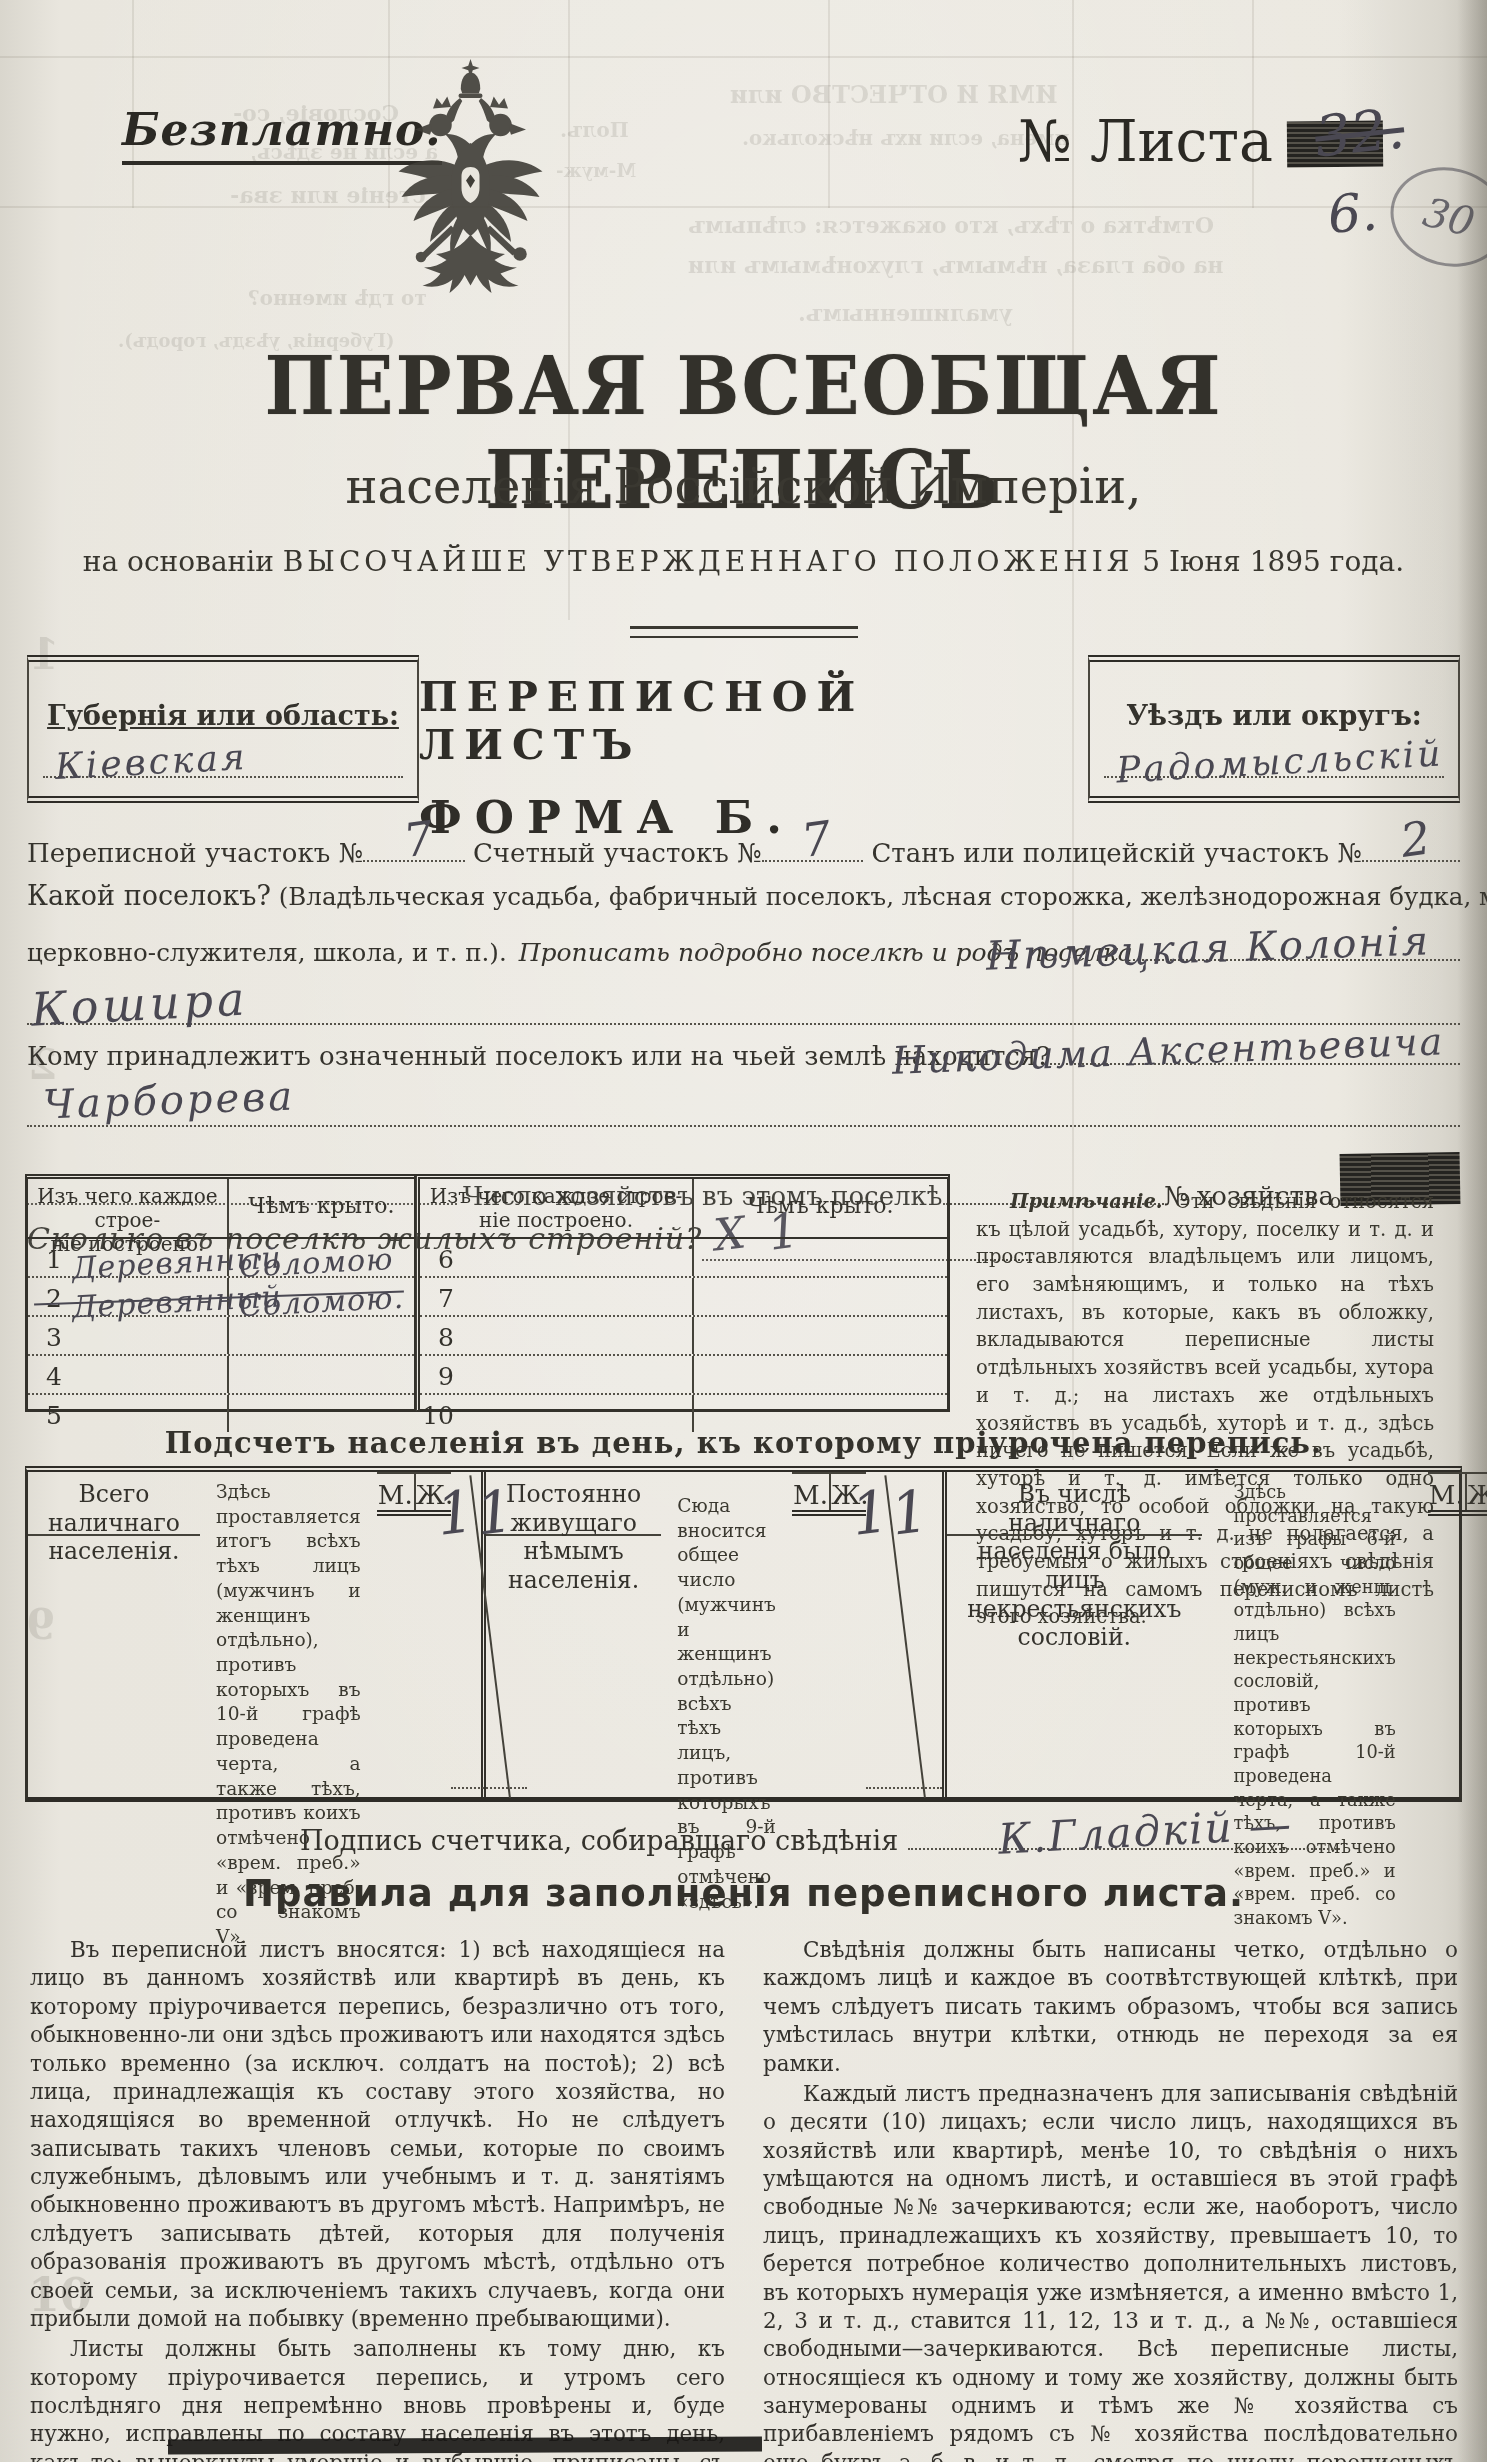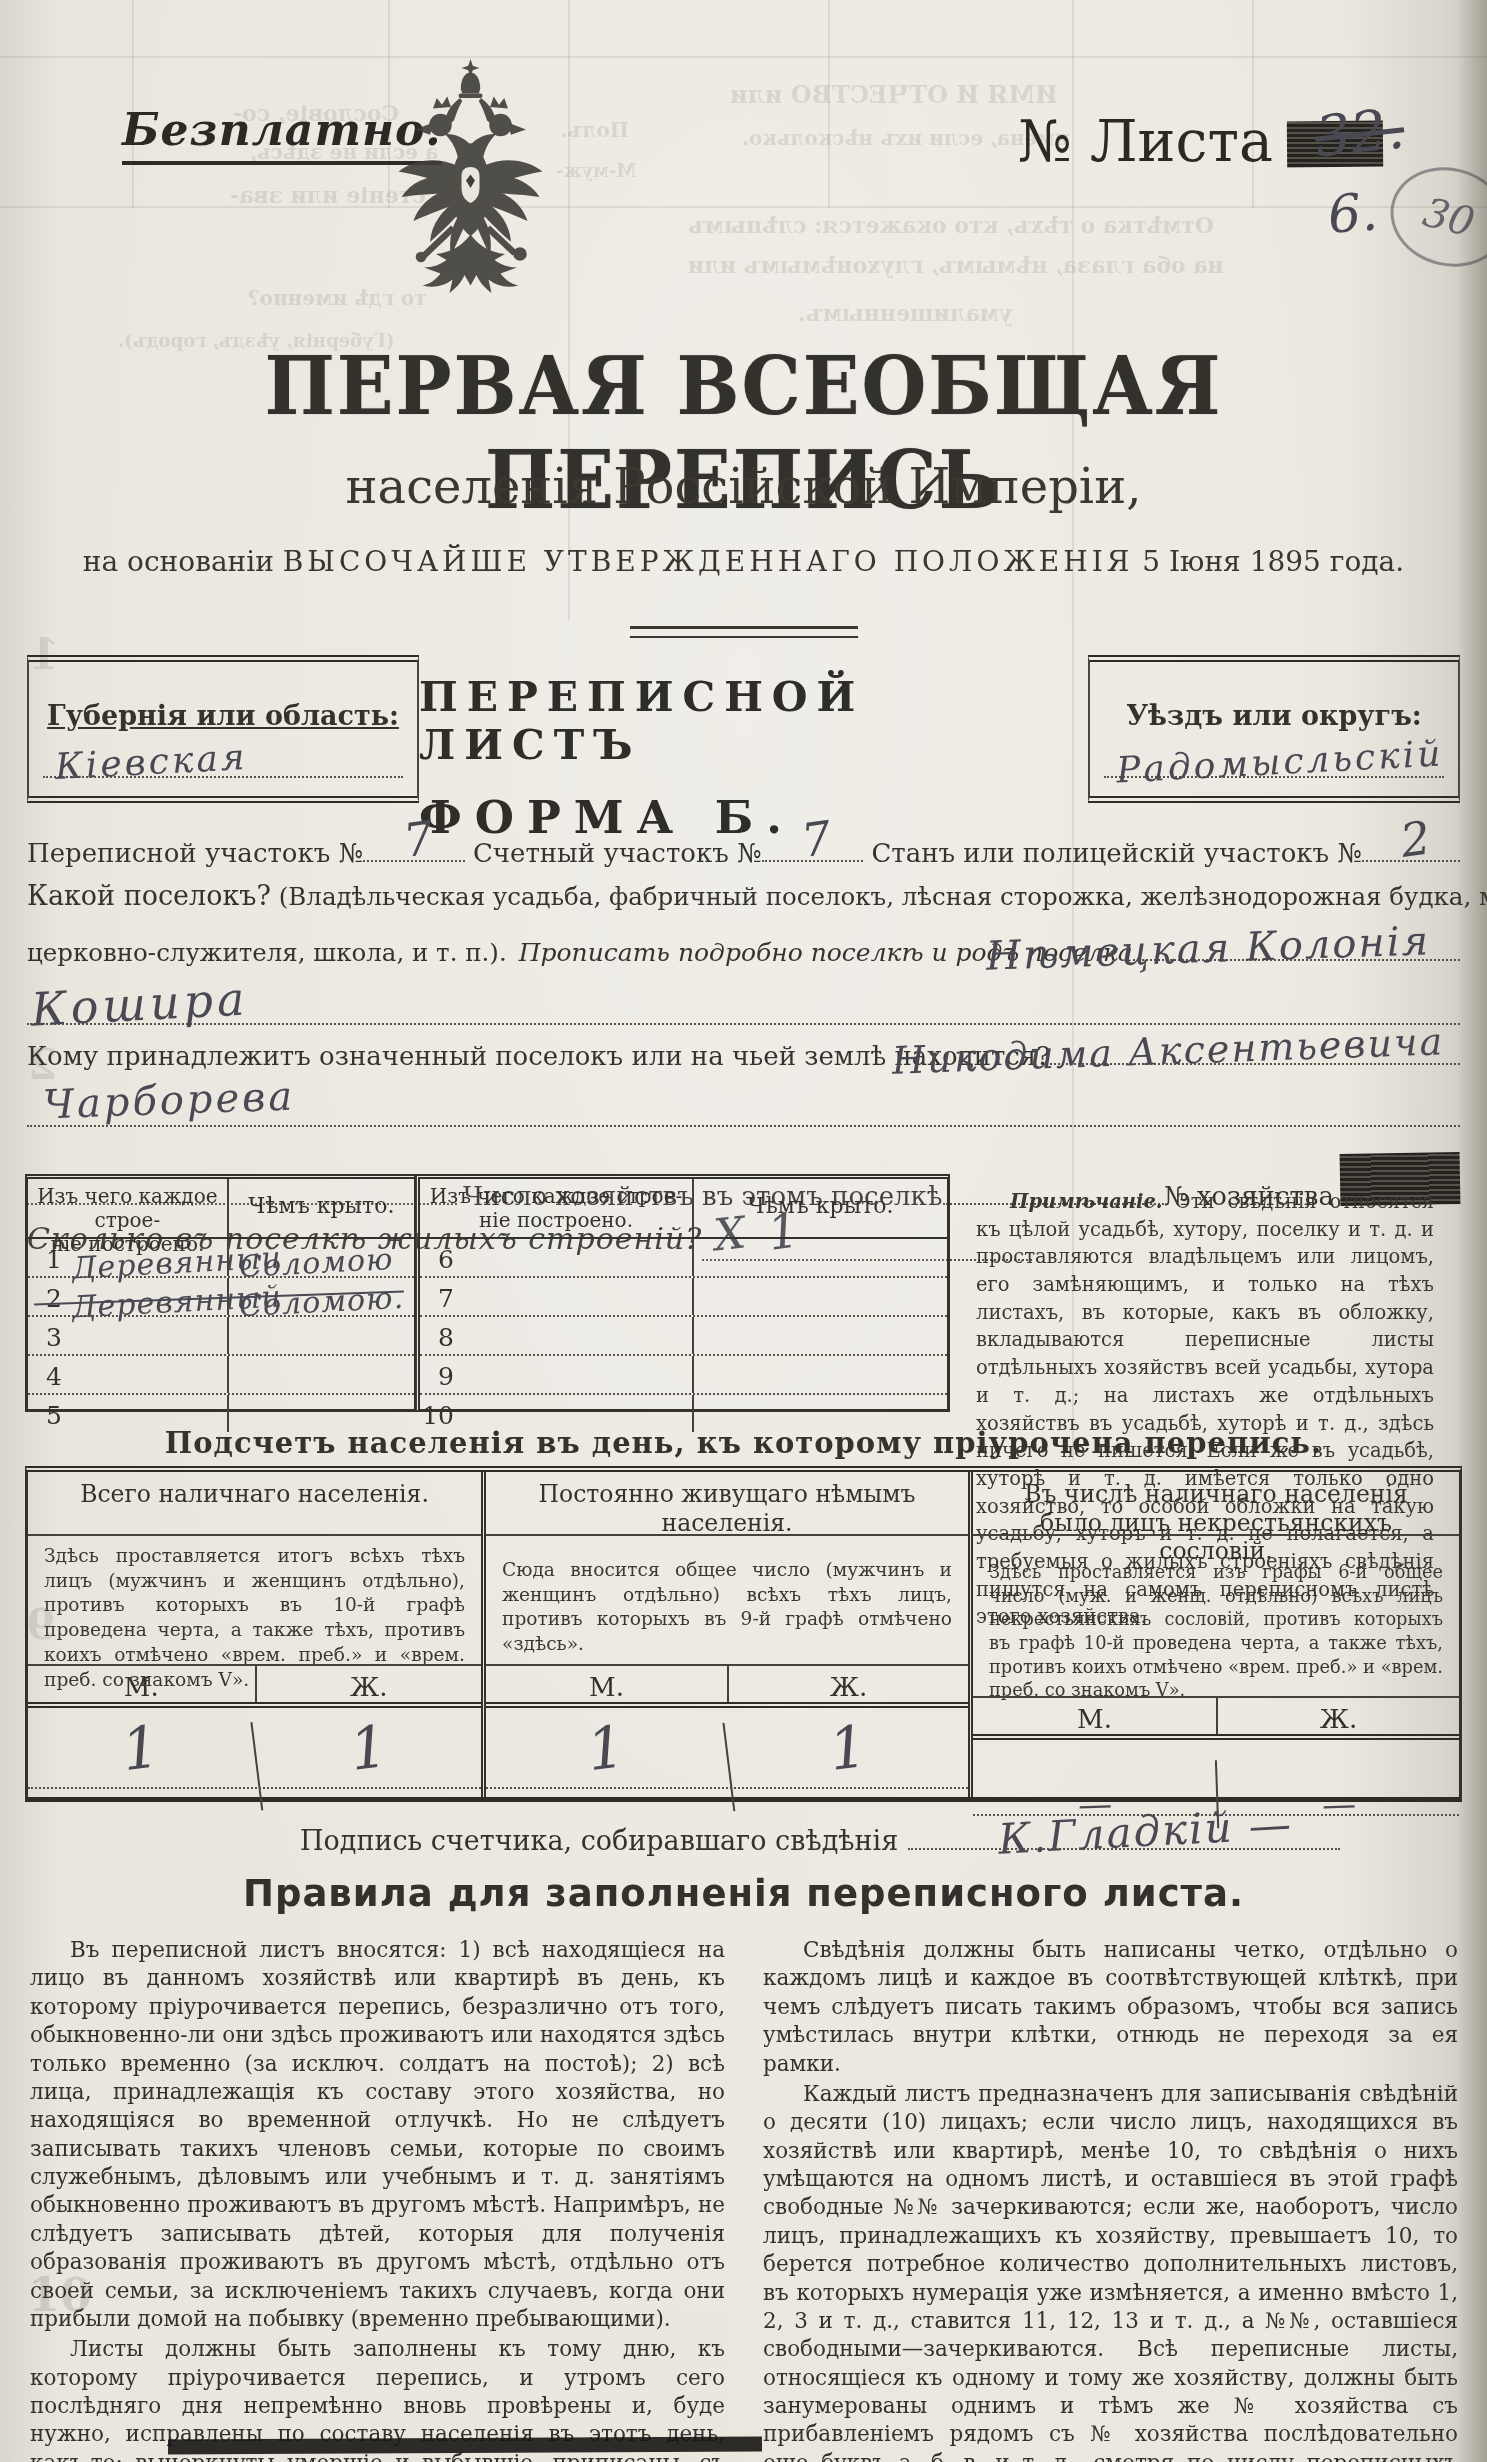--- a/index.html
+++ b/index.html
@@ -84,21 +84,21 @@
   .bt-hw{position:absolute;left:10px;bottom:-4px;font-size:30px;font-style:italic;color:#4a4852;transform:rotate(-3deg);white-space:nowrap;letter-spacing:1px;}
   .struck::after{content:"";position:absolute;left:6px;right:10px;top:52%;border-top:2.5px solid #4a4852;transform:rotate(-2deg);}
   .note{margin-left:26px;width:458px;font-size:19.5px;text-align:justify;line-height:1.42;padding-top:26px;color:#3a382f;}
   .note .lead{font-weight:bold;font-style:italic;}
   .note-body{display:inline;}
   .note-ind{display:inline-block;width:34px;}
   
   .ct-title{position:absolute;top:1426px;left:0;width:100%;text-align:center;font-size:29px;font-weight:bold;letter-spacing:1px;}
   .pop{position:absolute;top:1466px;left:25px;width:1437px;height:336px;display:flex;
     border-top:6px double #2e2c27;border-bottom:5px solid #2e2c27;border-left:3px solid #33312b;border-right:3px solid #33312b;box-sizing:border-box;}
-  .pcol{display:flex;flex-direction:column;box-sizing:border-box;}
+  .pcol{display:flex;flex-direction:row;box-sizing:border-box;}
   .pcol + .pcol{border-left:5px double #33312b;}
   .pc1{width:453px;}.pc2{width:487px;}.pc3{flex:1;gap:16px;}
   .phead{height:64px;font-size:23.5px;text-align:center;padding:8px 20px 0;box-sizing:border-box;border-bottom:2px solid #44423a;line-height:1.22;}
   .pdesc{height:128px;font-size:18.6px;text-align:justify;padding:8px 16px 0;line-height:1.33;box-sizing:border-box;color:#3a382f;}
   .pmzh{height:44px;display:flex;border-top:2px solid #44423a;border-bottom:6px double #2e2c27;box-sizing:border-box;}
   .pmzh div{width:50%;text-align:center;font-size:26px;padding-top:6px;box-sizing:border-box;}
   .pmzh div + div{border-left:2px solid #44423a;}
   .pvals{flex:1;display:flex;position:relative;}
   .pvals div{width:50%;text-align:center;box-sizing:border-box;}
   .pvals div + div{border-left:2px solid #44423a;}

